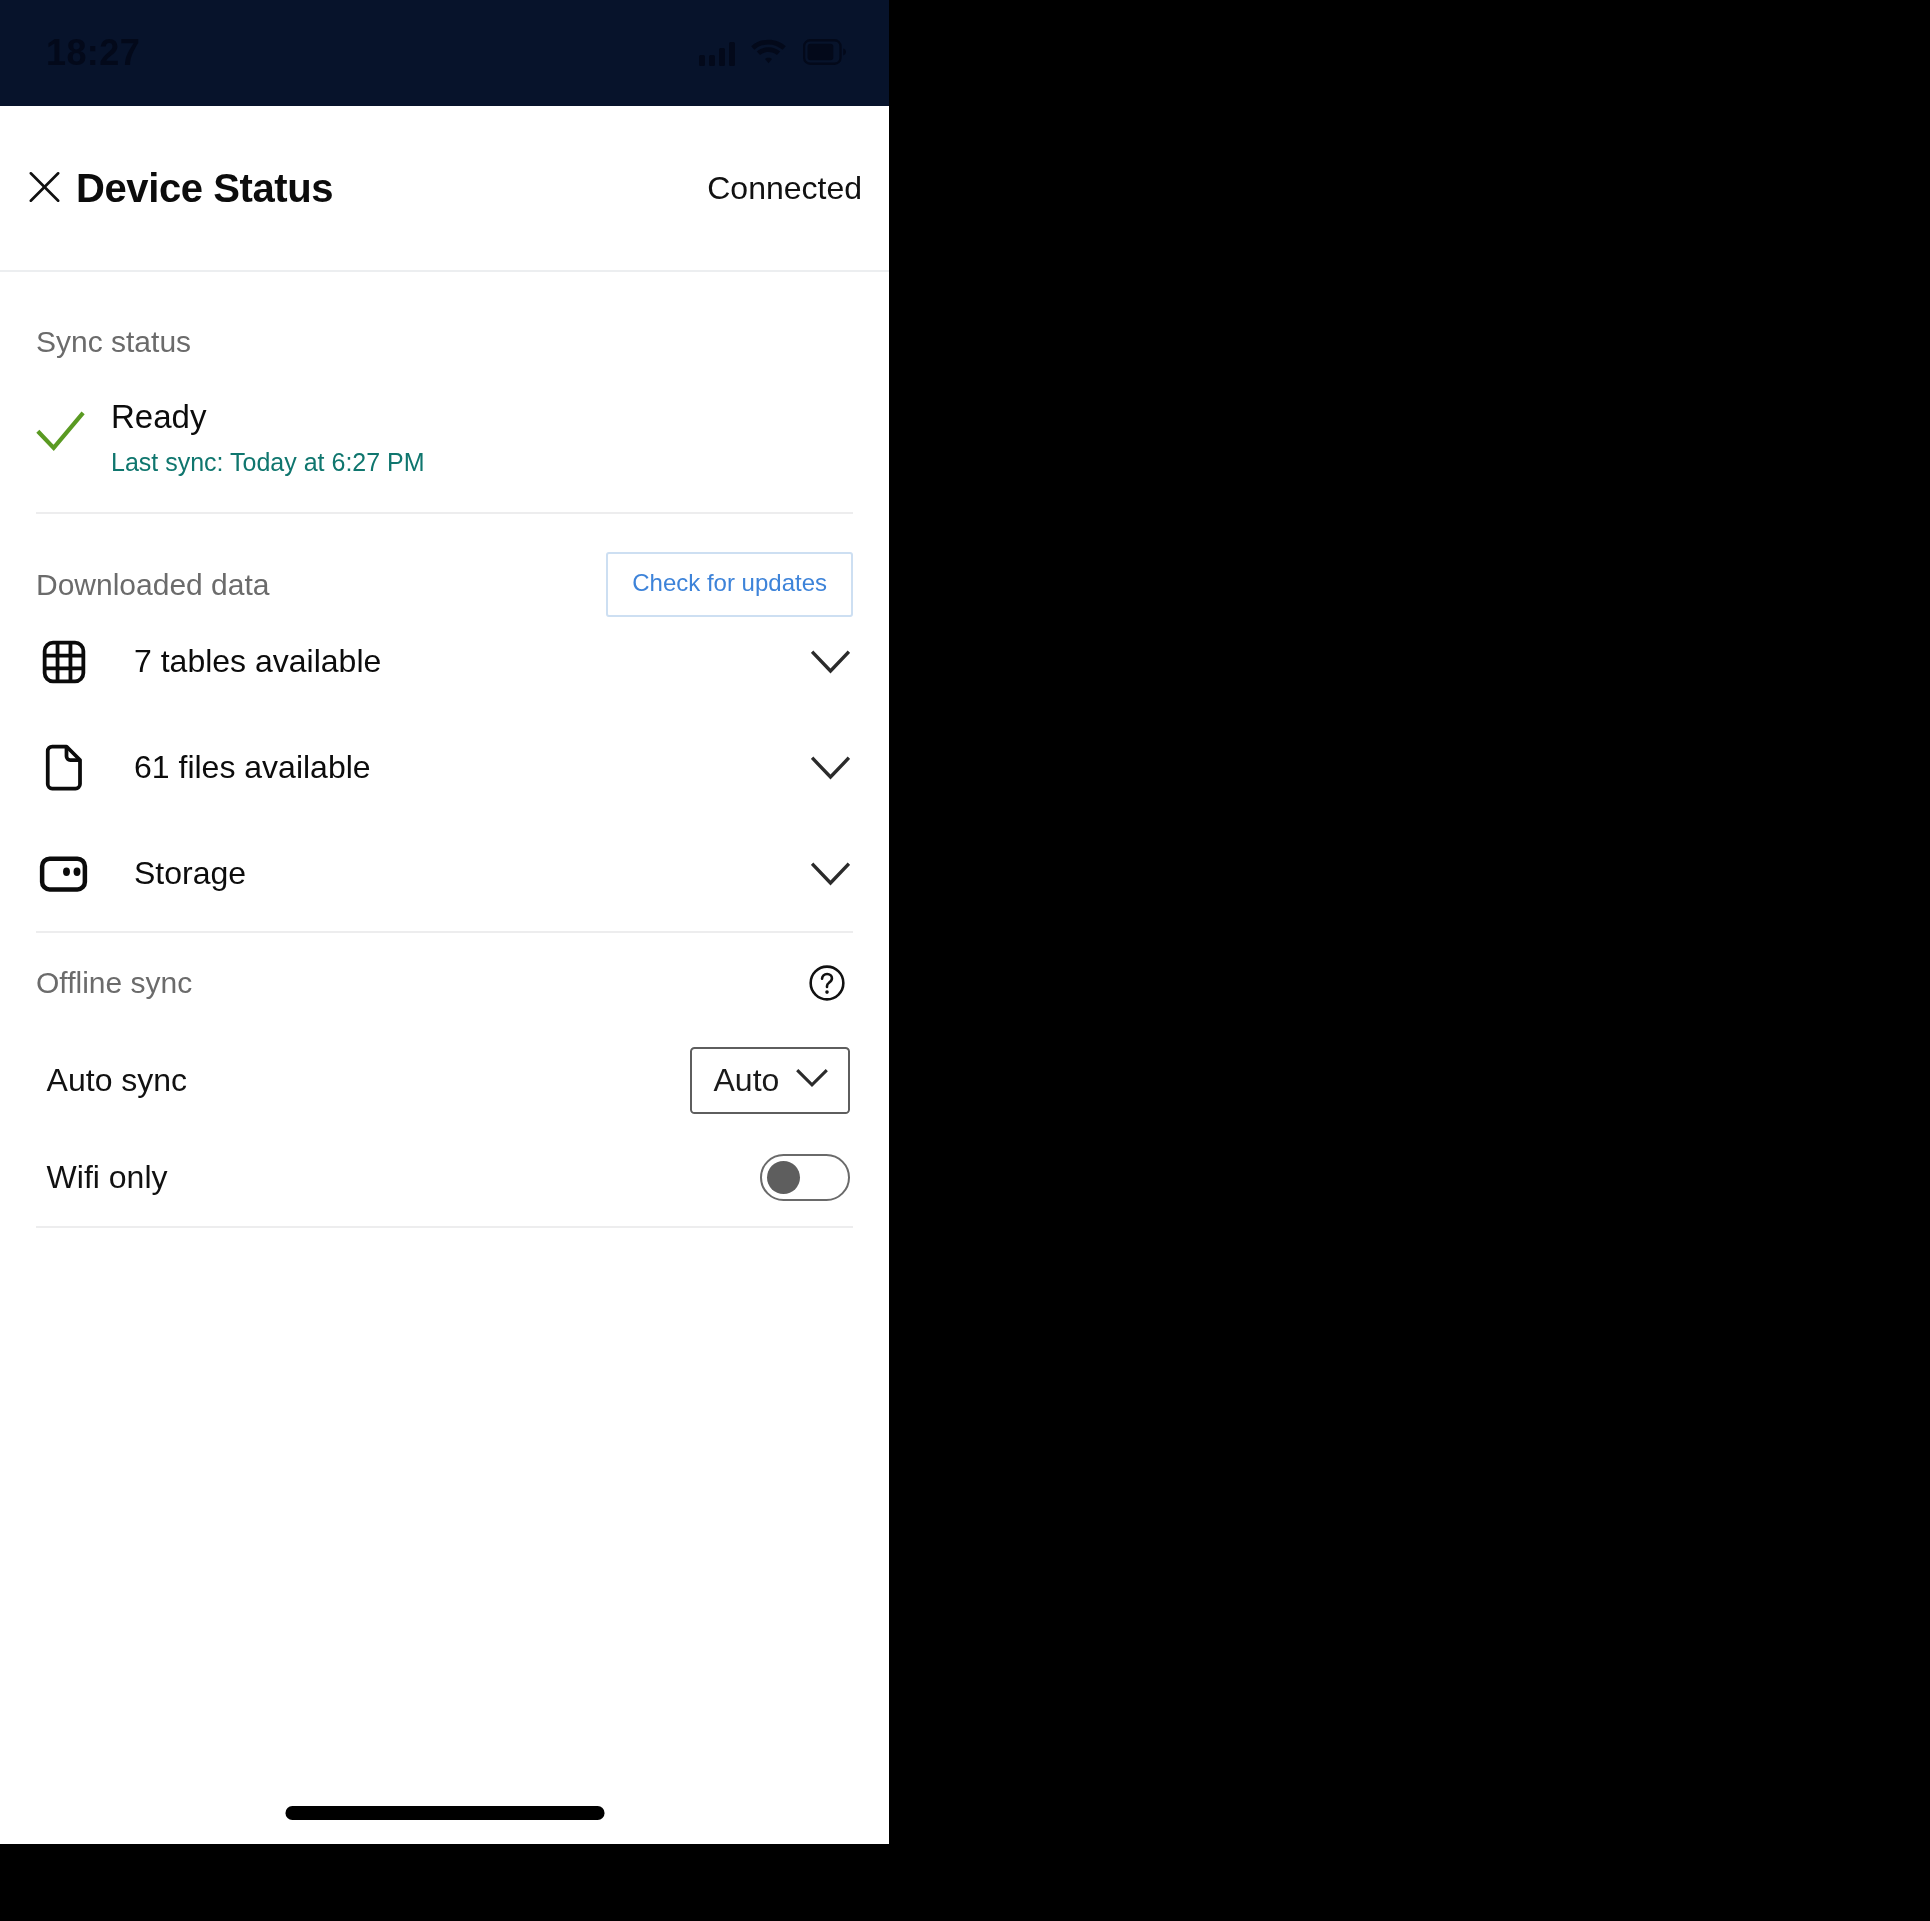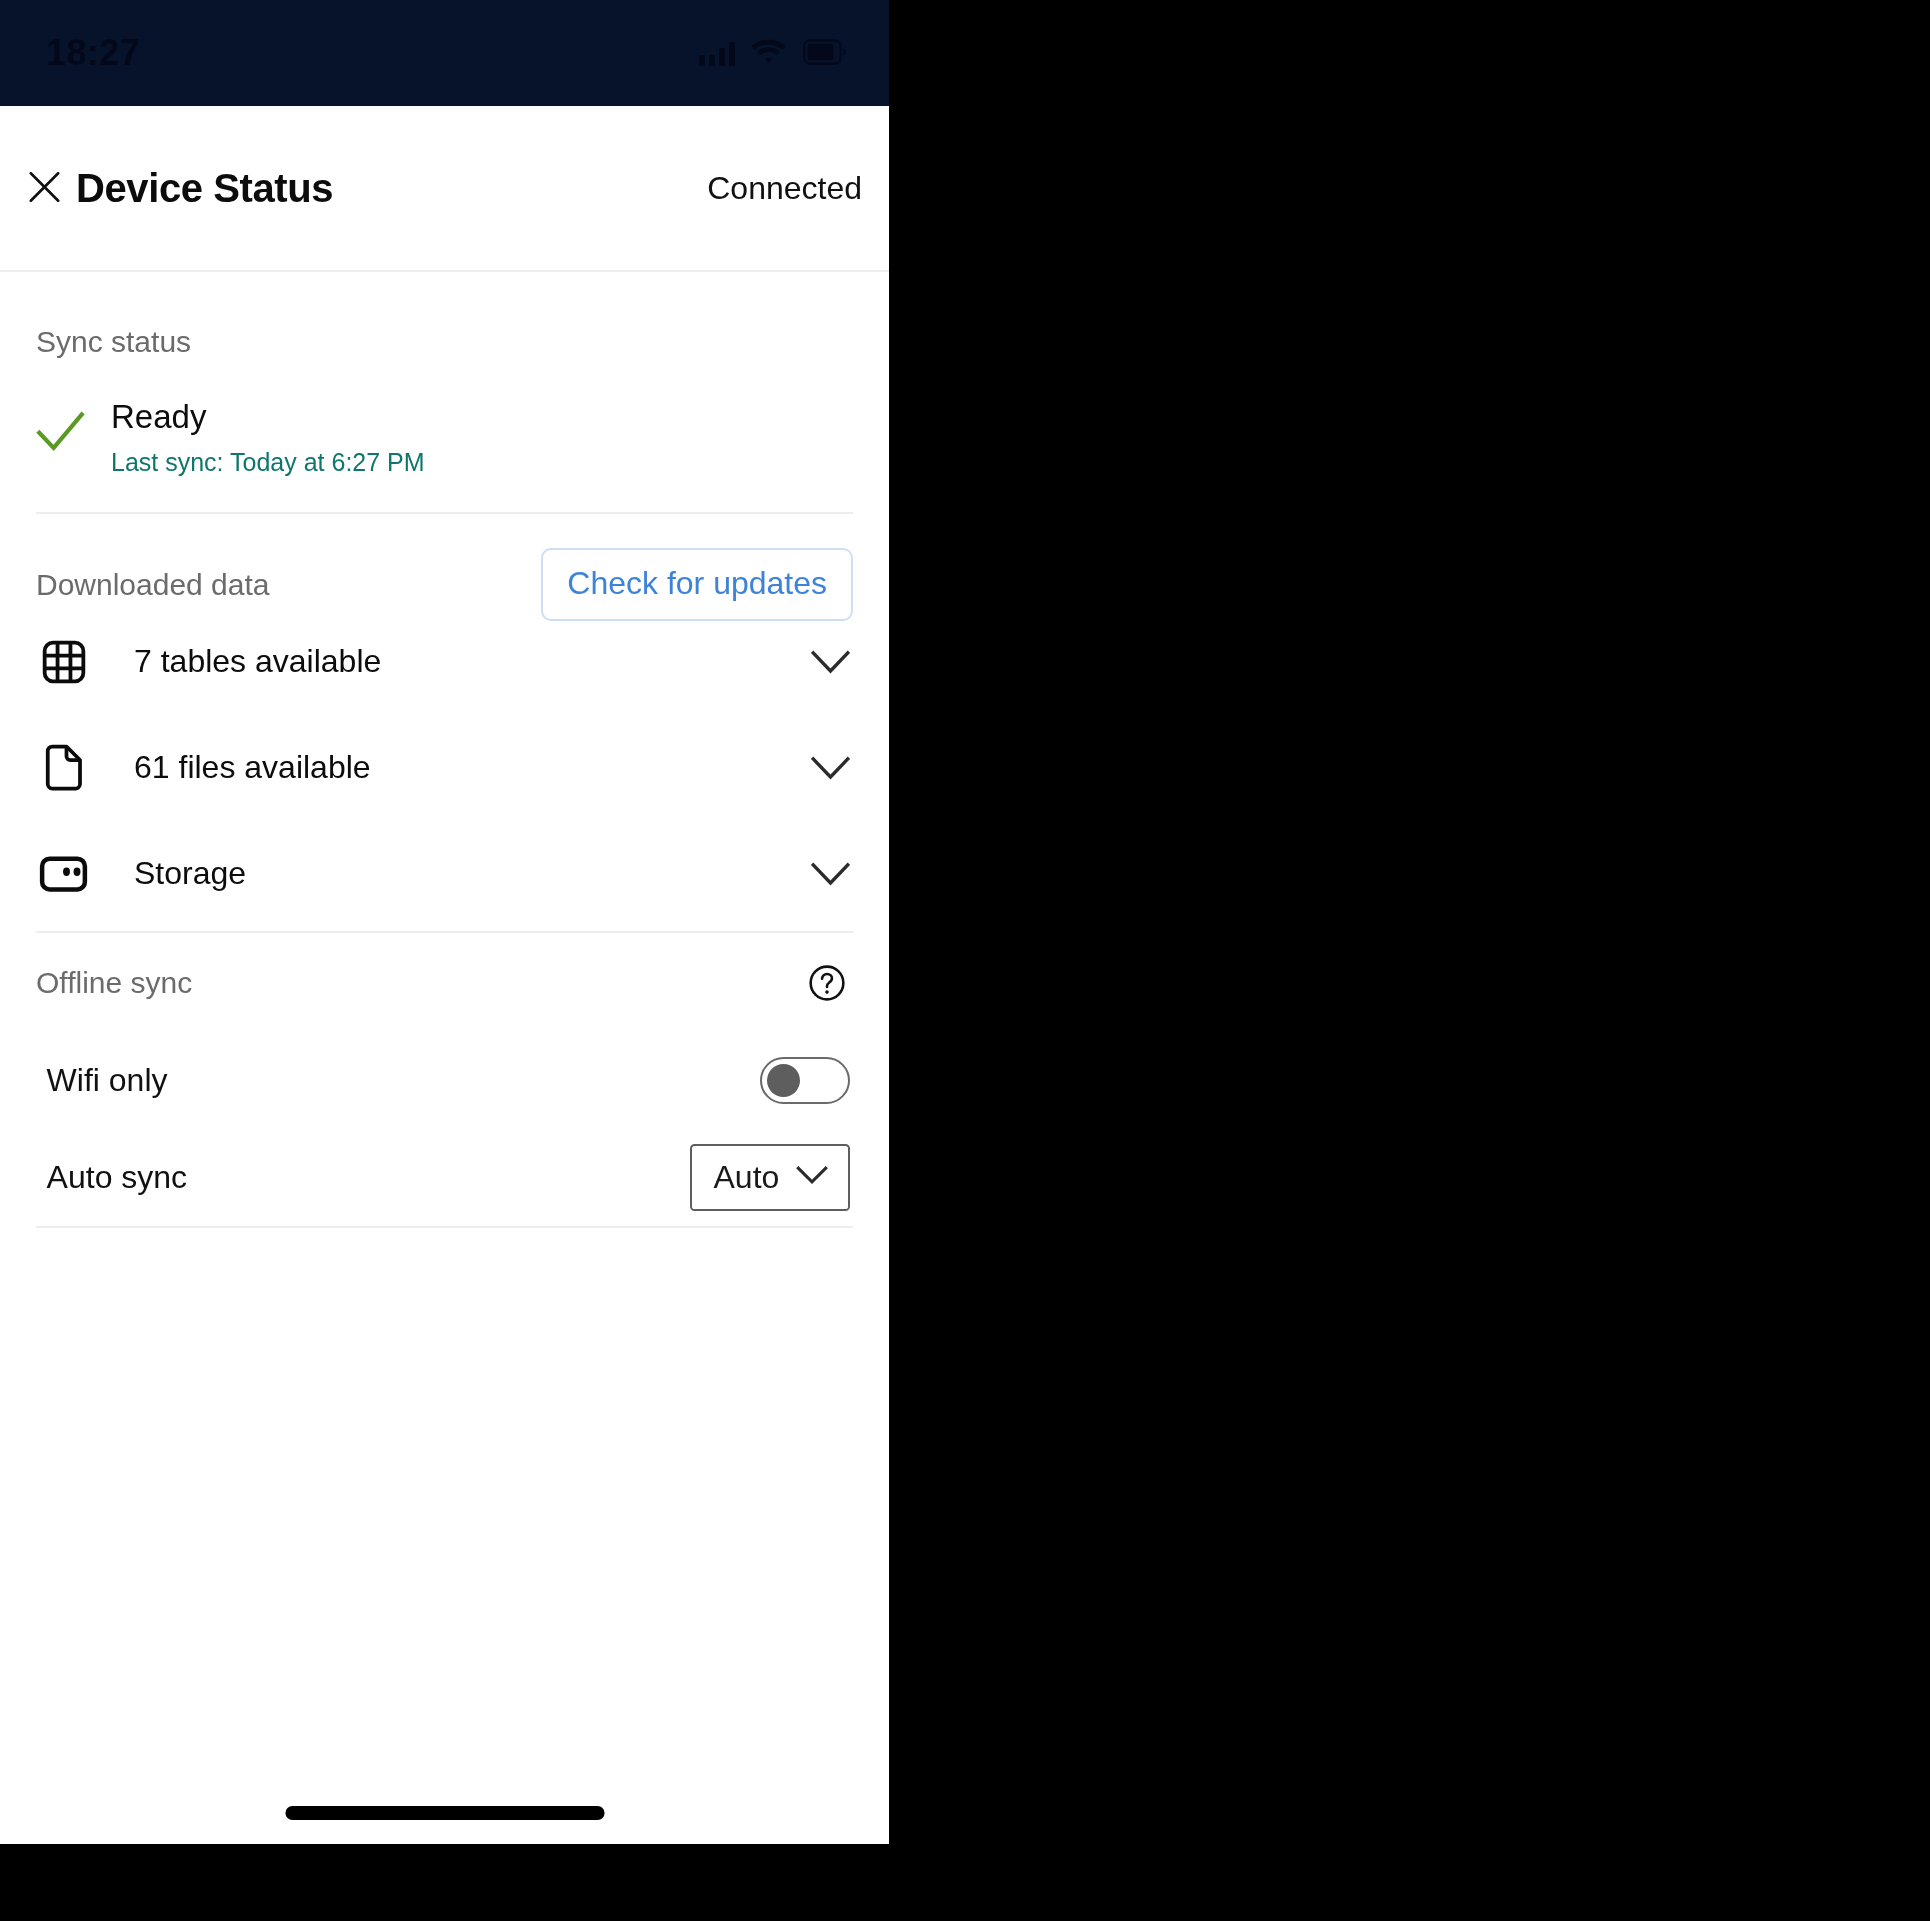--- a/index.html
+++ b/index.html
@@ -163,24 +163,24 @@
     align-items: center;
     justify-content: space-between;
     padding: 43px 0 0 0;
     height: 91px;
     box-sizing: border-box;
   }
   .check-updates-btn {
     border: 2.3px solid #cddff2;
     background: #ffffff;
     color: #3d83d9;
-    font-size: 32px;
+    font-size: 24px;
     font-family: "Liberation Sans", sans-serif;
     padding: 16.7px 24px 20px 24px;
-    border-radius: 10px;
+    border-radius: 3px;
     cursor: pointer;
     line-height: 1;
     white-space: nowrap;
   }
 
   .data-row {
     display: flex;
     align-items: center;
     height: 106px;
     cursor: pointer;
@@ -415,37 +415,37 @@
         <div class="help-icon-btn">
           <svg width="38" height="38" viewBox="0 0 50 50">
             <circle cx="25" cy="25" r="21.5" fill="none" stroke="#111111" stroke-width="3.4"></circle>
             <path d="M18.5 19.5c0-3.7 2.9-6.4 6.6-6.4 3.6 0 6.4 2.4 6.4 5.8 0 2.9-1.7 4.3-3.8 5.7-2 1.4-2.7 2.4-2.7 4.3v1.2" fill="none" stroke="#111111" stroke-width="3.4" stroke-linecap="round"></path>
             <circle cx="25" cy="37" r="2.4" fill="#111111"></circle>
           </svg>
         </div>
       </div>
 
       <div class="setting-row">
-        <div class="setting-label">Wifi only</div>
-        <div class="toggle">
-          <span class="knob"></span>
-        </div>
-      </div>
-
-      <div class="setting-row">
         <div class="setting-label">Auto sync</div>
         <div class="select-box">
           <span class="select-value">Auto</span>
           <span>
             <svg width="32" height="20" viewBox="0 0 42 26">
               <polyline points="3,4 21,22 39,4" fill="none" stroke="#2b2b2b" stroke-width="4" stroke-linecap="square"></polyline>
             </svg>
           </span>
         </div>
       </div>
+
+      <div class="setting-row">
+        <div class="setting-label">Wifi only</div>
+        <div class="toggle">
+          <span class="knob"></span>
+        </div>
+      </div>
     </div>
 
     <div class="divider"></div>
   </div>
 
   <div class="home-indicator"></div>
 </div>
 
 
 </body></html>

